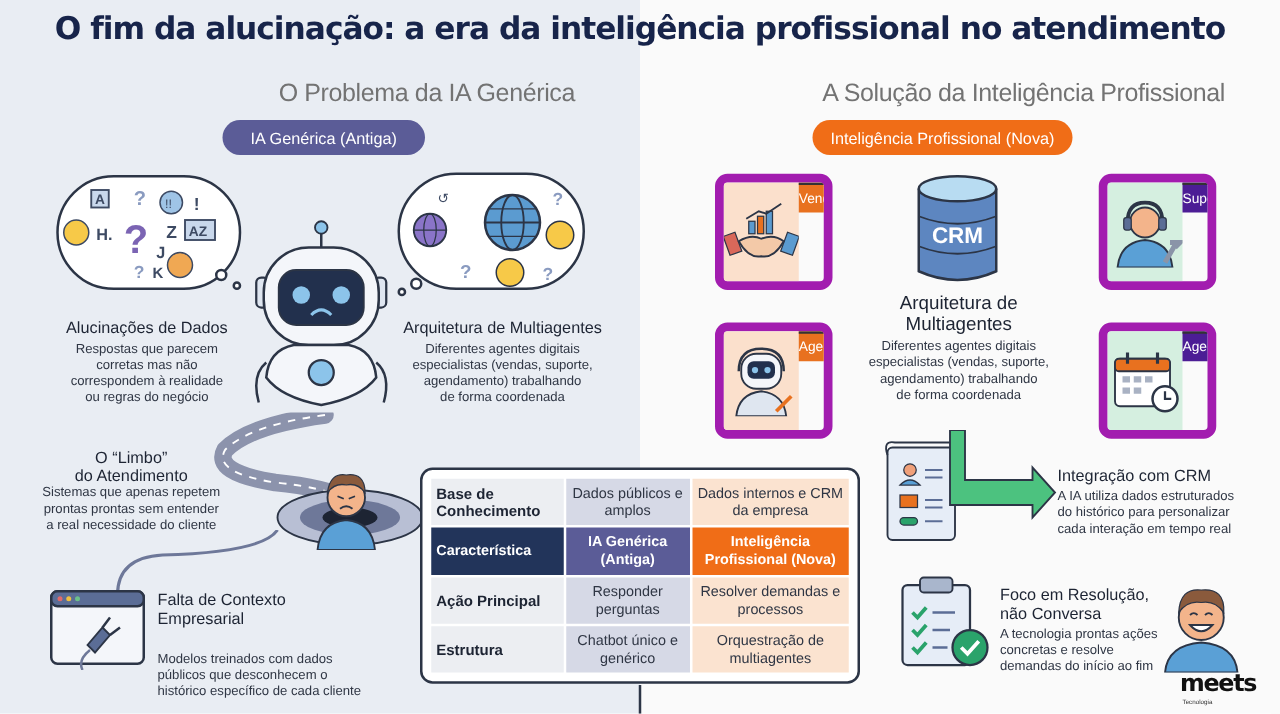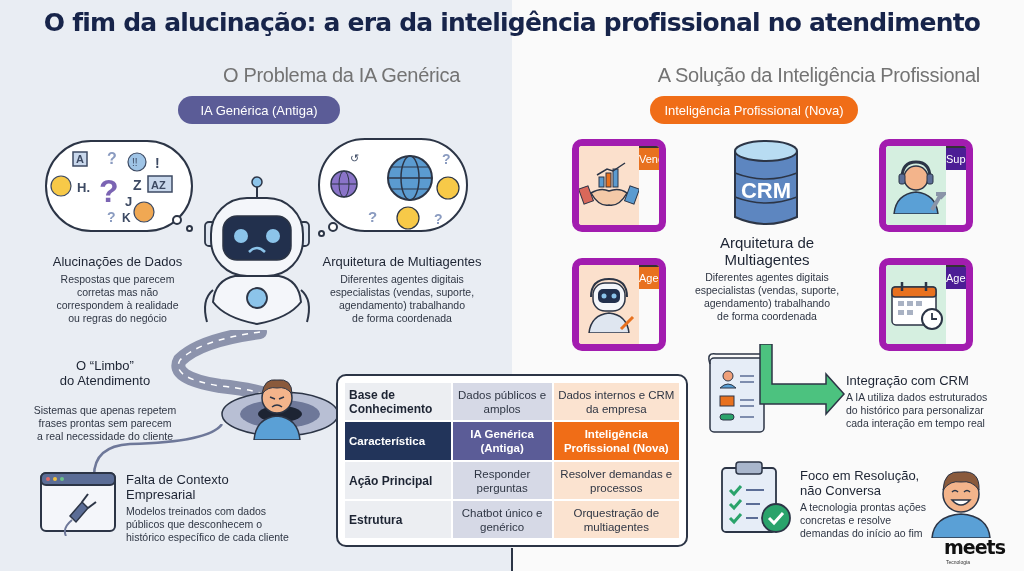--- a/index.html
+++ b/index.html
@@ -130,43 +130,43 @@
 <div class="abs center" style="left:310px;top:254px;width:184px">
   <div class="h">Arquitetura de Multiagentes</div>
   <div class="p" style="margin-top:4px">Diferentes agentes digitais</div>
   <div class="p">especialistas (vendas, suporte,</div>
   <div class="p">agendamento) trabalhando</div>
   <div class="p">de forma coordenada</div>
 </div>
 <div class="abs center" style="left:30px;top:358px;width:150px">
   <div class="h">O “Limbo”</div>
   <div class="h">do Atendimento</div>
-  <div class="p" style="margin-top:16px">Sistemas que apenas repetem</div>
-  <div class="p">frases prontas sem parecem</div>
+  <div class="p" style="margin-top:0">Sistemas que apenas repetem</div>
+  <div class="p">prontas prontas sem entender</div>
   <div class="p">a real necessidade do cliente</div>
 </div>
 
 <svg class="abs" style="left:90px;top:424px" width="140" height="60" viewBox="0 0 140 60">
   <path d="M132 0 Q120 18 40 20 Q4 22 4 52" fill="none" stroke="#6e7899" stroke-width="2.5"></path>
 </svg>
 <svg class="abs" style="left:40px;top:472px" width="76" height="64" viewBox="0 0 76 64">
   <rect x="1" y="1" width="74" height="58" rx="5" fill="#f4f6fa" stroke="#2c3546" stroke-width="2"></rect>
   <rect x="1" y="1" width="74" height="12" rx="5" fill="#5b6d96" stroke="#2c3546" stroke-width="2"></rect>
   <circle cx="8" cy="7" r="2" fill="#e06a6a"></circle>
     <circle cx="15" cy="7" r="2" fill="#f0c040"></circle>
     <circle cx="22" cy="7" r="2" fill="#6cc08a"></circle>
   <path d="M30 44 L42 30 L48 36 L36 50 Z" fill="#5b6d96" stroke="#2c3546" stroke-width="1.5"></path>
   <line x1="42" y1="30" x2="48" y2="22" stroke="#2c3546" stroke-width="2"></line>
     <line x1="48" y1="36" x2="56" y2="30" stroke="#2c3546" stroke-width="2"></line>
   <path d="M32 48 Q22 56 26 64" fill="none" stroke="#6e7899" stroke-width="2"></path>
 </svg>
 <div class="abs" style="left:126px;top:472px;width:200px">
   <div class="h">Falta de Contexto</div>
   <div class="h">Empresarial</div>
-  <div class="p" style="margin-top:3px">Modelos treinados com dados</div>
+  <div class="p" style="margin-top:19px">Modelos treinados com dados</div>
   <div class="p">públicos que desconhecem o</div>
   <div class="p">histórico específico de cada cliente</div>
 </div>
 
 <div class="abs" style="left:336px;top:374px;width:352px;background:#fff;border:2px solid #2c3546;border-radius:10px;padding:5px">
   <table>
     <tbody>
         <tr style="height:37px">
       <td class="c1">Base de Conhecimento</td>
       <td class="c2">Dados públicos e amplos</td>
@@ -256,21 +256,21 @@
     </div>
   <div class="lbl">Agendamento</div>
 </div>
 
 <svg class="abs" style="left:733px;top:139px" width="66" height="90" viewBox="0 0 66 90">
   <path d="M2 12 L2 78 Q33 92 64 78 L64 12" fill="#5d86c0" stroke="#2c3546" stroke-width="2"></path>
   <path d="M2 34 Q33 46 64 34" fill="none" stroke="#2c3546" stroke-width="1.5"></path>
   <path d="M2 58 Q33 70 64 58" fill="none" stroke="#2c3546" stroke-width="1.5"></path>
   <ellipse cx="33" cy="12" rx="31" ry="10" fill="#b8dcf2" stroke="#2c3546" stroke-width="2"></ellipse>
 </svg>
-<div class="abs" style="left:733px;top:178px;width:66px;text-align:center;color:#fff;font-weight:bold;font-size:22px">CRM</div>
+<div class="abs" style="left:733px;top:178px;width:66px;text-align:center;color:#fff;font-weight:bold;font-size:18px">CRM</div>
 
 <div class="abs center" style="left:692px;top:234px;width:150px">
   <div class="h" style="font-size:15px;line-height:17px">Arquitetura de</div>
   <div class="h" style="font-size:15px;line-height:17px">Multiagentes</div>
   <div class="p" style="margin-top:3px">Diferentes agentes digitais</div>
   <div class="p">especialistas (vendas, suporte,</div>
   <div class="p">agendamento) trabalhando</div>
   <div class="p">de forma coordenada</div>
 </div>
 

